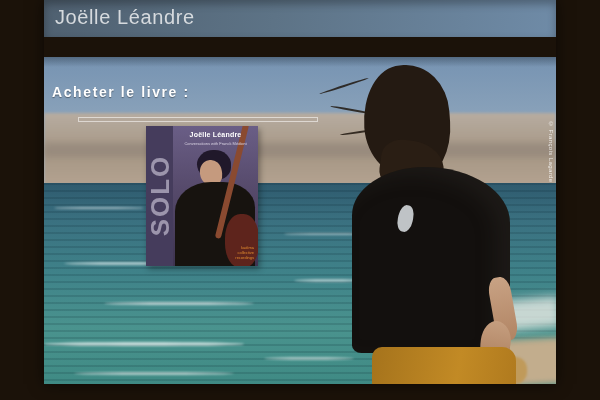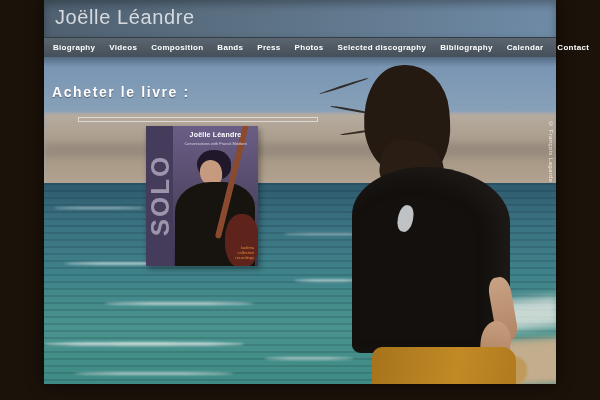--- a/index.html
+++ b/index.html
@@ -98,33 +98,20 @@
 </head>
 <body>
 
 <div class="frame">
   <div class="content">
 
     <div class="header">
       <div class="site-title">Joëlle Léandre</div>
     </div>
 
-    <div class="nav">
-      <span class="nav-item">Biography</span>
-      <span class="nav-item">Videos</span>
-      <span class="nav-item">Composition</span>
-      <span class="nav-item">Bands</span>
-      <span class="nav-item">Press</span>
-      <span class="nav-item">Photos</span>
-      <span class="nav-item">Selected discography</span>
-      <span class="nav-item">Bibliography</span>
-      <span class="nav-item">Calendar</span>
-      <span class="nav-item">Contact</span>
-      <span class="nav-item">Links</span>
-    </div>
 
     <div class="photo">
 
       <div class="haze"></div>
       <div class="ridge"></div>
       <div class="sea"></div>
       <div class="foam" style="left:10px;top:150px;width:90px;height:2px;opacity:.5"></div>
       <div class="foam" style="left:240px;top:176px;width:90px;height:2px;opacity:.45"></div>
       <div class="foam" style="left:20px;top:205px;width:120px;height:3px;opacity:.55"></div>
       <div class="foam" style="left:250px;top:222px;width:70px;height:3px;opacity:.5"></div>

